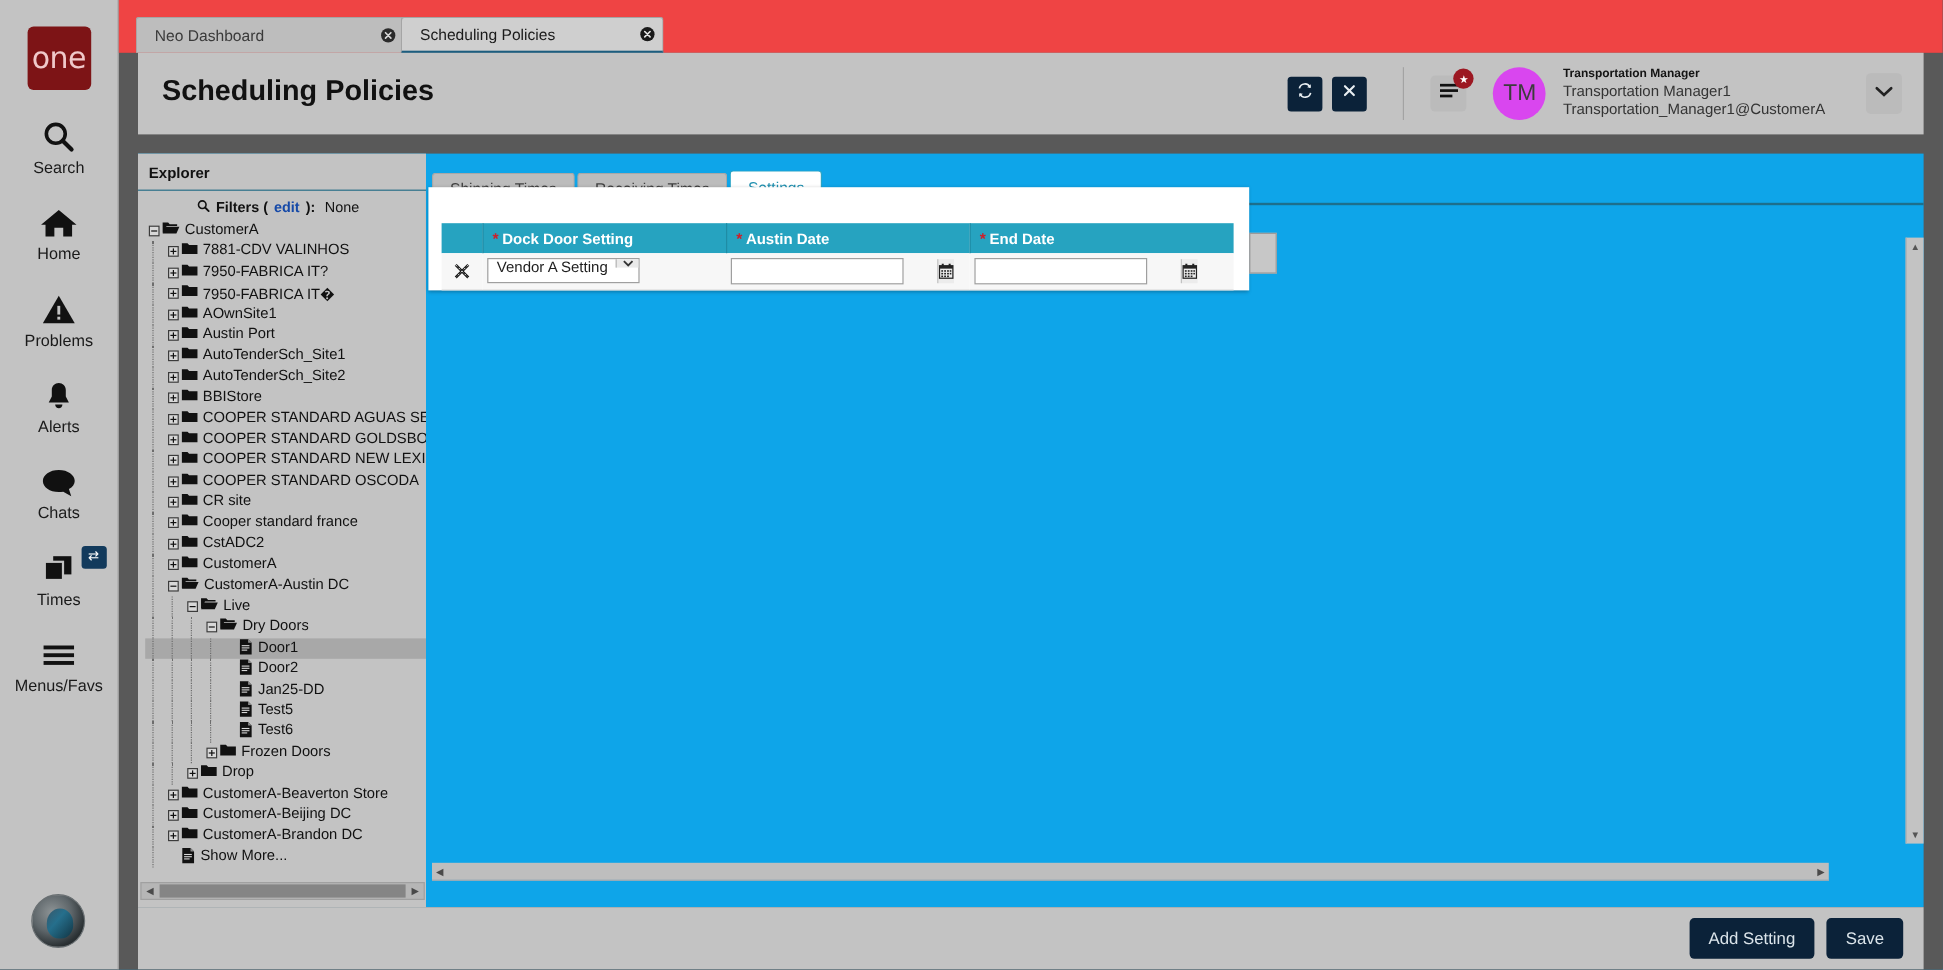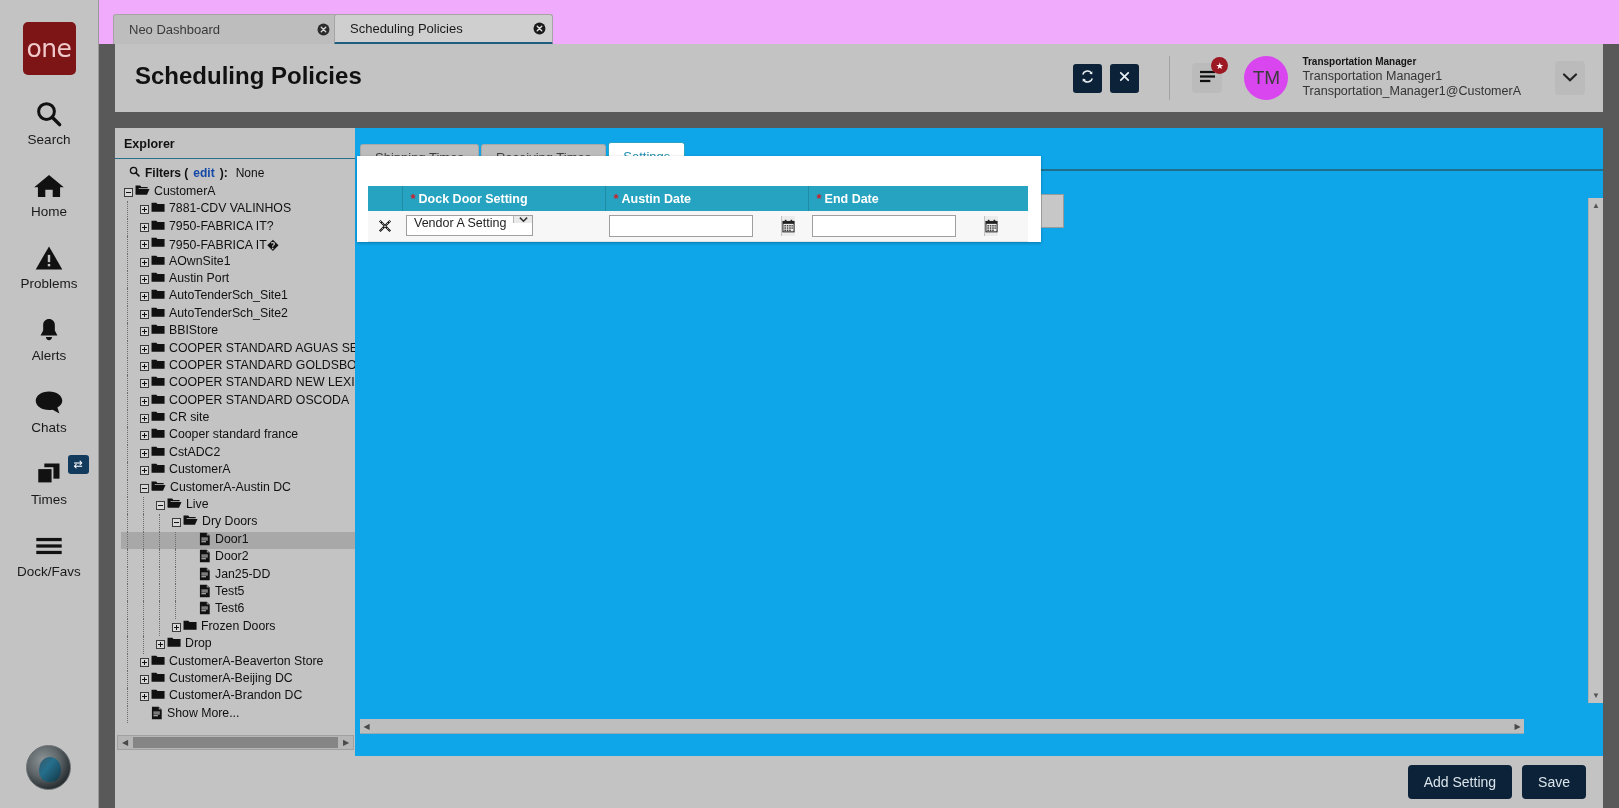--- a/index.html
+++ b/index.html
@@ -56,21 +56,21 @@
   .rail-avatar::after {
     content: ""; position: absolute; left: 12px; top: 11px;
     width: 22px; height: 25px; border-radius: 50% 50% 45% 45%;
     background: linear-gradient(130deg, #2d4f63 0%, #1d6e8e 40%, #0e3444 100%);
     opacity: .9;
   }
 
   
   .tabstrip {
     position: absolute; left: 99px; top: 0; width: 1520px; height: 44px;
-    background: #f0abfc;
+    background: #ef4444;
   }
   .wtab {
     position: absolute; top: 14px; height: 30px; width: 224px;
     background: #bdbdbd; border: 1px solid #a5a5a5; border-bottom: none;
     border-radius: 3px 3px 0 0;
     display: flex; align-items: center; cursor: pointer;
   }
   .wtab.active {
     background: #cfcfcf; border-bottom: 3px solid #1d5d7e; height: 31px;
   }
@@ -141,21 +141,21 @@
     position: absolute; left: 0px; top: 0px; width: 240px; height: 628px;
     background: #c3c3c3;
   }
   .explorer-title {
     font-size: 12.5px; font-weight: bold; color: #111;
     padding: 9px 0 7px 9px;
     border-bottom: 1px solid #2a6f88;
   }
   .filters-row {
     display: flex; align-items: center; gap: 5px;
-    padding: 7px 0 4px 14px; font-size: 12px; color: #111;
+    padding: 7px 0 4px 29px; font-size: 12px; color: #111; margin-left: 20px;
   }
   .filters-row b { font-weight: bold; }
   .filters-edit { color: #1549a8; cursor: pointer; }
   .tree { font-size: 12.3px; color: #111; padding-left: 6px; }
   .tnode {
     display: flex; align-items: flex-start; height: 17.4px;
     white-space: nowrap; cursor: pointer; position: relative;
   }
   .tnode.sel { background: #a8a8a8; }
   .tw { width: 14px; height: 17px; display: flex; align-items: center; justify-content: center; flex: none; }
@@ -351,21 +351,21 @@
     </div>
 
     <div class="rail-item">
       <span class="glyph">
         <svg width="30" height="24" viewBox="0 0 26 20">
             <rect x="2" y="3" width="22" height="2.8" fill="#111"></rect>
             <rect x="2" y="8.6" width="22" height="2.8" fill="#111"></rect>
             <rect x="2" y="14.2" width="22" height="2.8" fill="#111"></rect>
           </svg>
       </span>
-      <span class="rail-label">Dock/Favs</span>
+      <span class="rail-label">Menus/Favs</span>
     </div>
 
     <div class="rail-avatar"></div>
   </div>
 
   <div class="tabstrip">
     <div class="wtab" style="left:14px;">
       <span class="wtab-label">Neo Dashboard</span>
       <span class="wtab-close">
         <svg width="13" height="13" viewBox="0 0 14 14">

